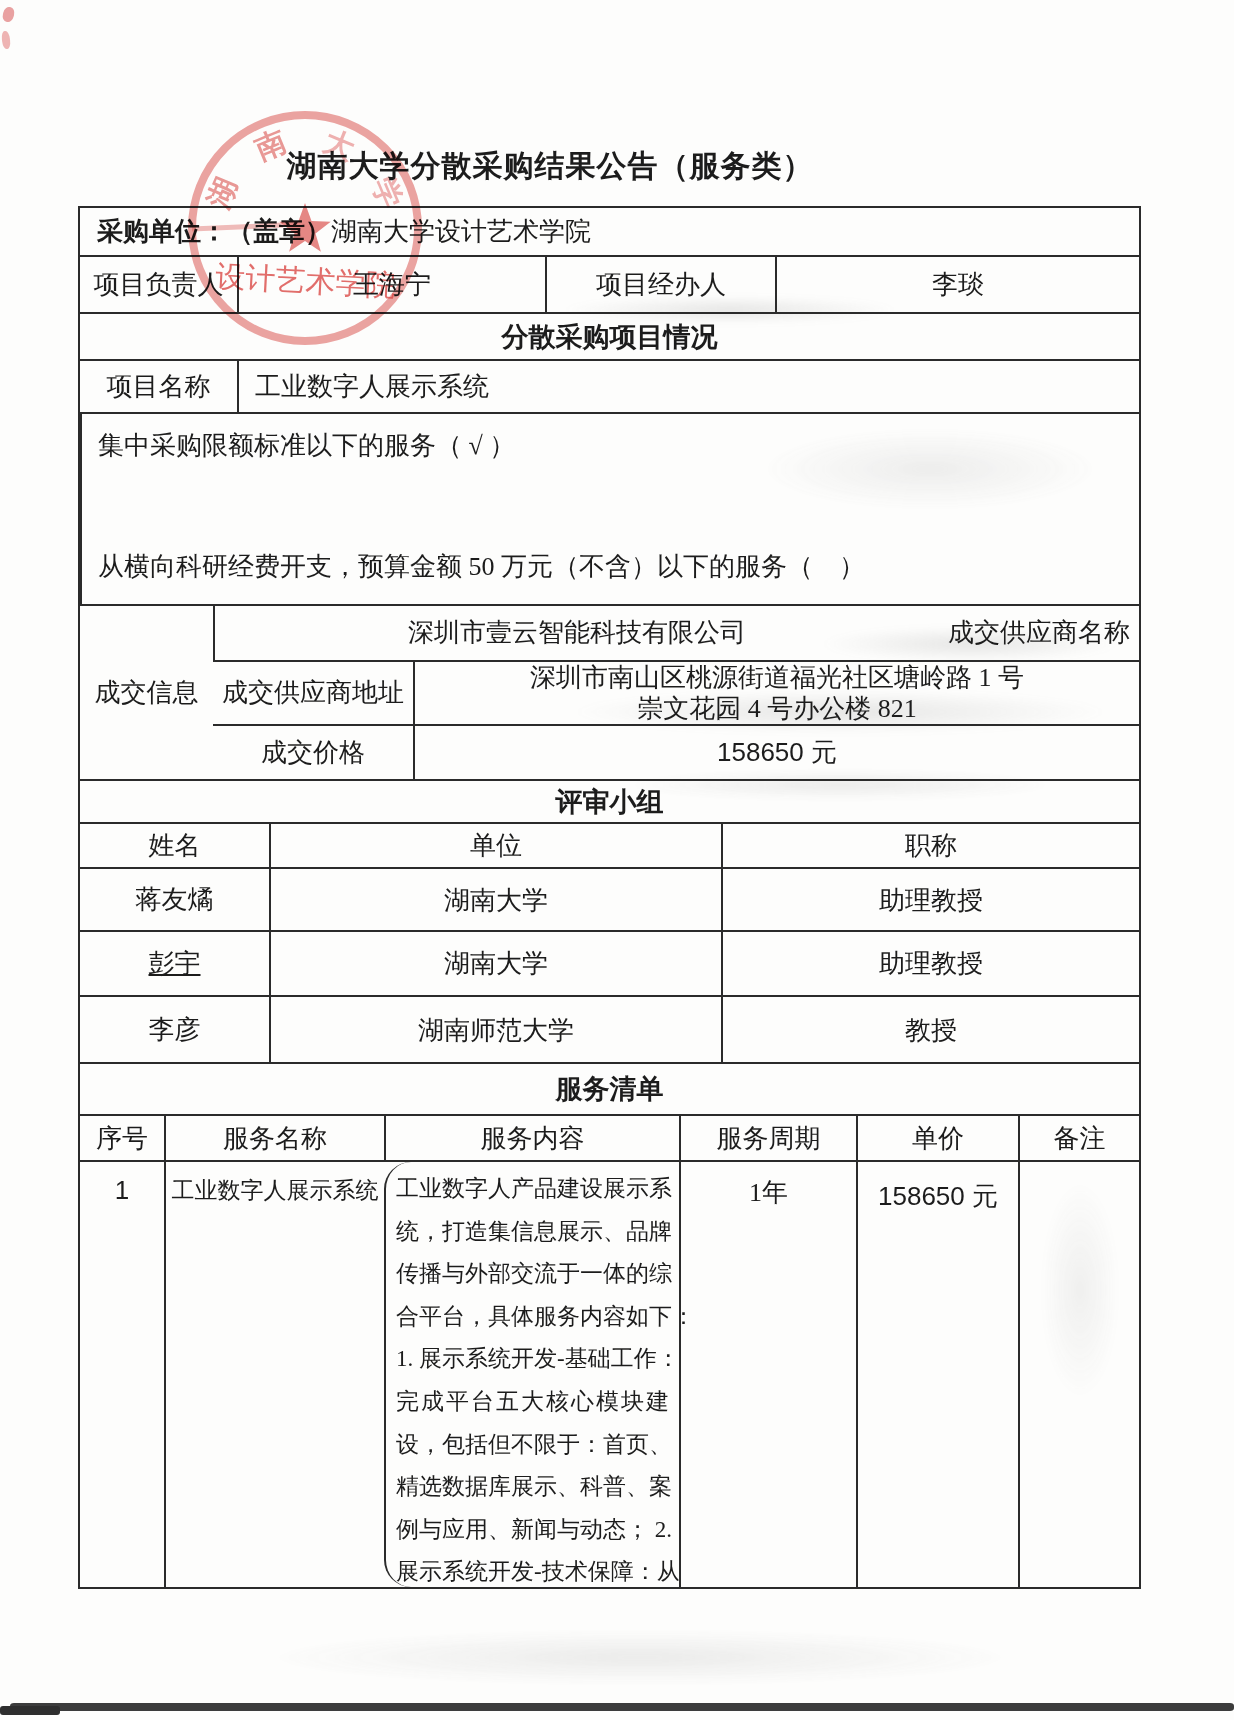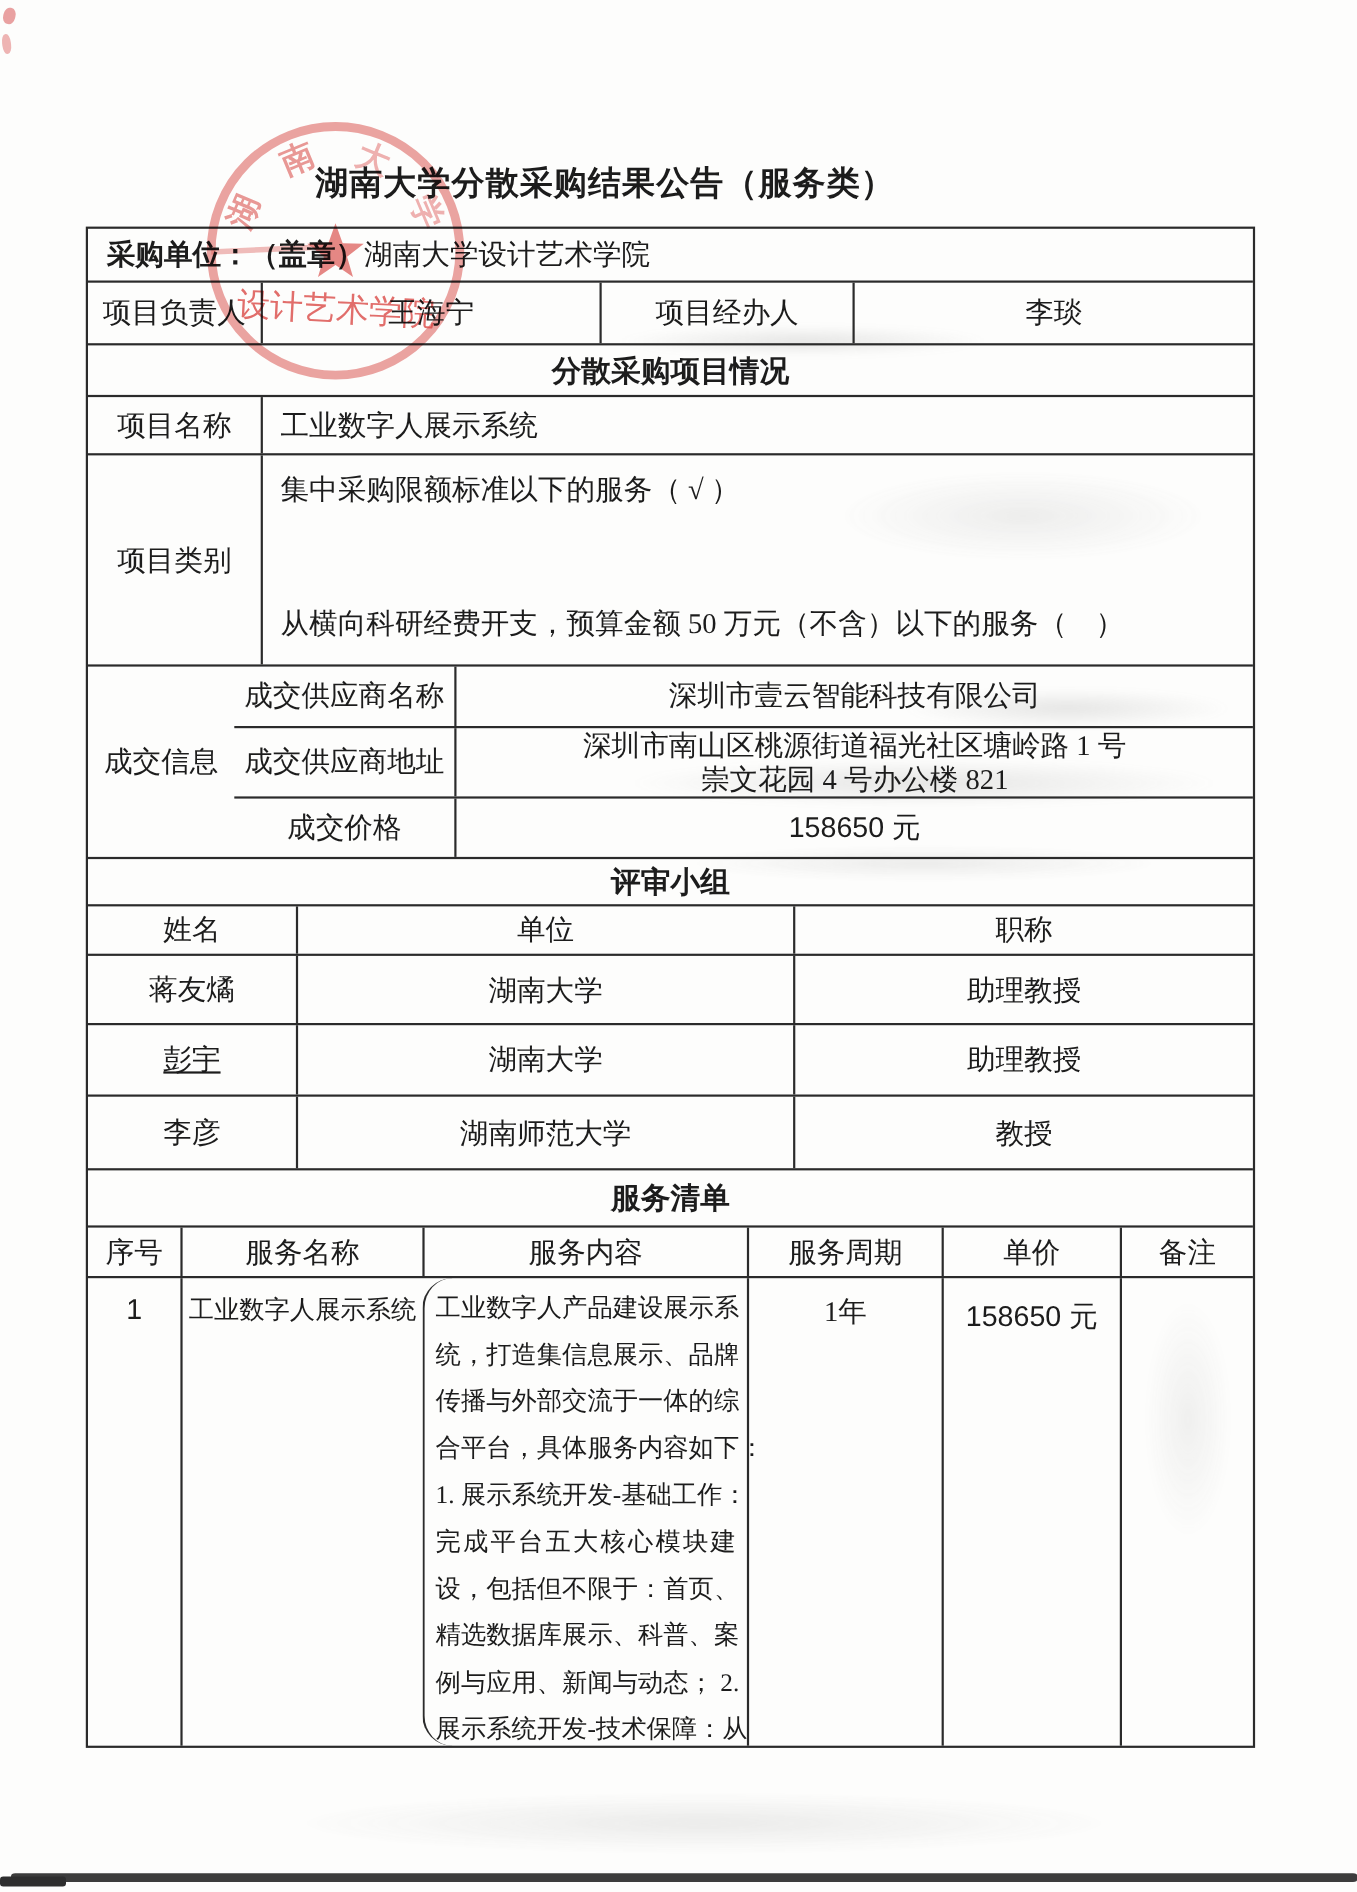--- a/index.html
+++ b/index.html
@@ -89,33 +89,32 @@
   <div class="row" style="height:47px;">
     <div class="c first sect" style="flex:1;">分散采购项目情况</div>
   </div>
 
   <div class="row" style="height:53px;">
     <div class="c first lbl" style="width:157px;">项目名称</div>
     <div class="c left" style="flex:1;padding-left:16px;">工业数字人展示系统</div>
   </div>
 
   <div class="row" style="height:192px;">
-    <div class="c first lbl" style="width:157px;">项目类别</div>
     <div class="c opts" style="flex:1;">
       <div class="opt">集中采购限额标准以下的服务（ √ ）</div>
       <div class="opt">从横向科研经费开支，预算金额 50 万元（不含）以下的服务（　）</div>
     </div>
   </div>
 
   <div class="row" style="height:175px;">
     <div class="c first lbl" style="width:133px;">成交信息</div>
     <div class="vcol">
       <div class="subrow" style="height:55px;">
+        <div class="c" style="flex:1;">深圳市壹云智能科技有限公司</div>
         <div class="c first lbl" style="width:200px;">成交供应商名称</div>
-        <div class="c" style="flex:1;">深圳市壹云智能科技有限公司</div>
       </div>
       <div class="subrow" style="height:70px;">
         <div class="c first lbl" style="width:200px;">成交供应商地址</div>
         <div class="c addr" style="flex:1;">
           <div>深圳市南山区桃源街道福光社区塘岭路 1 号</div>
           <div>崇文花园 4 号办公楼 821</div>
         </div>
       </div>
       <div class="subrow" style="flex:1;">
         <div class="c first lbl" style="width:200px;font-family:Liberation Mono, monospace;">成交价格</div>

